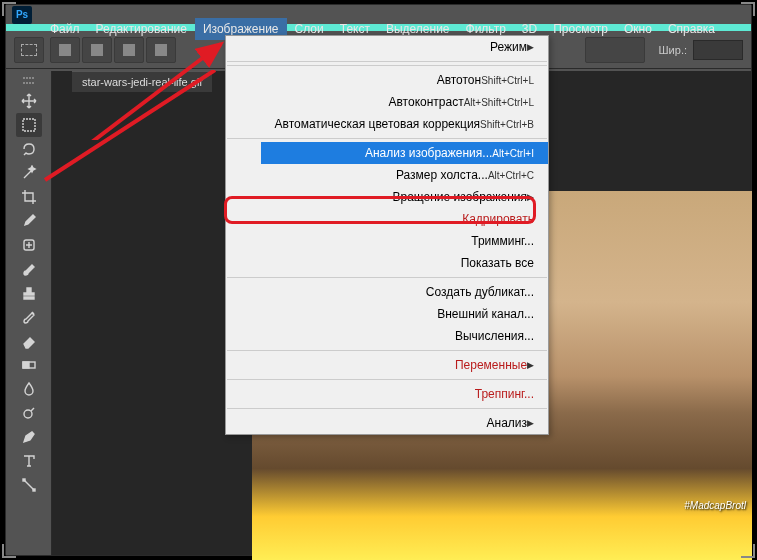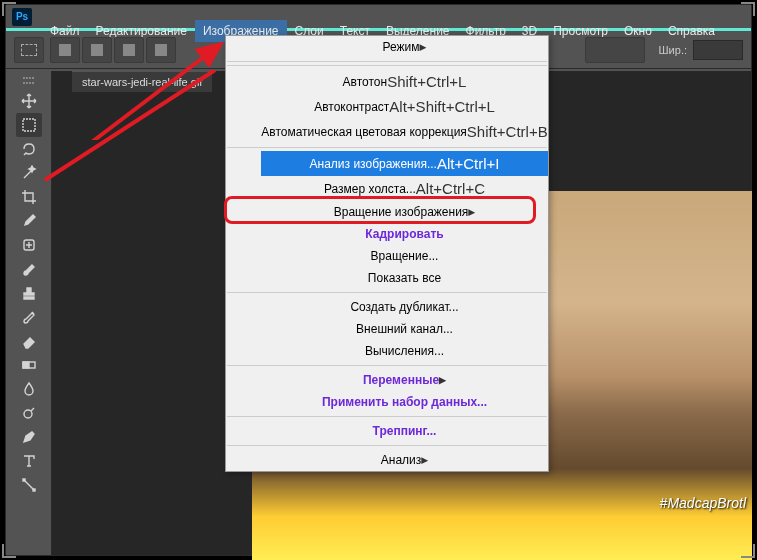--- a/index.html
+++ b/index.html
@@ -1,19 +1,19 @@
 <!DOCTYPE html>
 <html><head>
 <meta charset="utf-8">
 <style>
 * { margin: 0; padding: 0; box-sizing: border-box; font-family: "Segoe UI", Tahoma, sans-serif; }
 body { background: #000; width: 757px; height: 560px; overflow: hidden; position: relative; }
 .app { position: absolute; left: 5px; top: 4px; width: 747px; height: 552px; background: #535353; border: 1px solid #2a2a2a; border-radius: 2px; }
 
-.menubar { height: 26px; background: #535353; display: flex; align-items: center; padding: 8px 6px; gap: 0; color: #e8e8e8; font-size: 12px; border-bottom: 3px solid #5eead4; }
+.menubar { height: 26px; background: #535353; display: flex; align-items: center; padding: 8px 6px; gap: 0; color: #e8e8e8; font-size: 12px; border-bottom: 7px solid #5eead4; }
 .ps-logo { width: 20px; height: 18px; background: #001e36; color: #31a8ff; display: flex; align-items: center; justify-content: center; font-weight: bold; font-size: 10px; border-radius: 2px; margin-right: 10px; }
 .menu-item { padding: 4px 8px; cursor: pointer; white-space: nowrap; }
 .menu-item.active { background: #3a6ea5; position: relative; }
 
 .toolbar { height: 38px; background: #535353; display: flex; align-items: center; padding: 0 8px; gap: 6px; border-bottom: 1px solid #2a2a2a; color: #ccc; font-size: 11px; }
 .tb-btn { width: 30px; height: 26px; background: #454545; border: 1px solid #3a3a3a; display: flex; align-items: center; justify-content: center; border-radius: 2px; }
 .tb-grp { display: flex; gap: 2px; }
 .tb-box { width: 16px; height: 12px; border: 1px dashed #aaa; }
 .tb-sq { width: 12px; height: 12px; background: #888; }
 .tb-label { margin-left: 8px; }
@@ -24,27 +24,27 @@
 .tool-palette { width: 46px; background: #535353; border-right: 1px solid #2a2a2a; display: flex; flex-direction: column; align-items: center; padding-top: 6px; gap: 0; }
 .tool-btn { width: 26px; height: 24px; display: flex; align-items: center; justify-content: center; color: #d4d4d4; font-size: 14px; border-radius: 2px; position: relative; }
 .tool-btn.sel { background: #3a3a3a; }
 .tool-btn svg { width: 16px; height: 16px; stroke: #d4d4d4; fill: none; stroke-width: 1.4; }
 .tool-grip { width: 12px; height: 8px; display: flex; flex-wrap: wrap; gap: 1px; margin-bottom: 4px; }
 .tool-grip i { width: 2px; height: 2px; background: #888; }
 
 .canvas-area { flex: 1; background: #262626; position: relative; }
 .doc-tab { position: absolute; left: 20px; top: 0; background: #3a3a3a; color: #ddd; font-size: 11px; padding: 4px 10px; border-top: 1px solid #555; }
 .canvas { position: absolute; left: 200px; top: 120px; width: 500px; height: 370px; background: linear-gradient(180deg, #c9a87a 0%, #d4b48c 30%, #b8916a 50%, #8a6a4a 60%, #654a2e 75%, #ffcc33 88%, #ffee55 100%); }
-.watermark { position: absolute; right: 6px; bottom: 50px; color: #fff; font-size: 14px; font-style: italic; text-shadow: 1px 1px 2px #000; }
+.watermark { position: absolute; right: 6px; bottom: 50px; color: #fff; font-size: 10px; font-style: italic; text-shadow: 1px 1px 2px #000; }
 
 .dropdown { position: absolute; left: 219px; top: 30px; width: 324px; background: #f0f0f0; border: 1px solid #999; box-shadow: 2px 2px 6px rgba(0,0,0,0.3); font-size: 12px; color: #000; z-index: 10; }
-.dd-item { padding: 4px 14px; display: flex; justify-content: center; align-items: center; cursor: default; white-space: nowrap; margin-left: 35px; }
-.dd-item .sc { color: #333; font-size: 15px; }
+.dd-item { padding: 4px 14px; display: flex; justify-content: flex-end; align-items: center; cursor: default; white-space: nowrap; margin-left: 35px; }
+.dd-item .sc { color: #333; font-size: 10px; }
 .dd-item.sub::after { content: "▶"; font-size: 9px; color: #333; }
-.dd-item.disabled { color: #6d28d9; font-weight: bold; }
+.dd-item.disabled { color: #b91c1c; }
 .dd-item.highlight { background: #1e7de0; color: #fff; }
 .dd-item.highlight .sc { color: #fff; }
 .dd-sep { height: 1px; background: #ccc; margin: 3px 1px; }
 
 .annot-arrow { position: absolute; left: 35px; top: 40px; z-index: 20; pointer-events: none; }
 .annot-ring { position: absolute; left: 224px; top: 196px; width: 312px; height: 28px; border: 3px solid #e01b24; border-radius: 8px; z-index: 20; pointer-events: none; }
 
 .corner { position: absolute; width: 14px; height: 14px; border: 2px solid #888; }
 .corner.tl { left: 2px; top: 2px; border-right: none; border-bottom: none; }
 .corner.tr { right: 2px; top: 2px; border-left: none; border-bottom: none; }
@@ -238,41 +238,38 @@
         <span>Размер холста...</span>
         <span class="sc">Alt+Ctrl+C</span>
       </div>
       <div class="dd-item sub">
         <span>Вращение изображения</span>
       </div>
       <div class="dd-item disabled">
         <span>Кадрировать</span>
       </div>
       <div class="dd-item">
-        <span>Вращение...</span>
+        <span>Тримминг...</span>
       </div>
       <div class="dd-item">
         <span>Показать все</span>
       </div>
       <div class="dd-sep"></div>
       <div class="dd-item">
         <span>Создать дубликат...</span>
       </div>
       <div class="dd-item">
         <span>Внешний канал...</span>
       </div>
       <div class="dd-item">
         <span>Вычисления...</span>
       </div>
       <div class="dd-sep"></div>
       <div class="dd-item sub disabled">
         <span>Переменные</span>
-      </div>
-      <div class="dd-item disabled">
-        <span>Применить набор данных...</span>
       </div>
       <div class="dd-sep"></div>
       <div class="dd-item disabled">
         <span>Треппинг...</span>
       </div>
       <div class="dd-sep"></div>
       <div class="dd-item sub">
         <span>Анализ</span>
       </div>
     </div>

